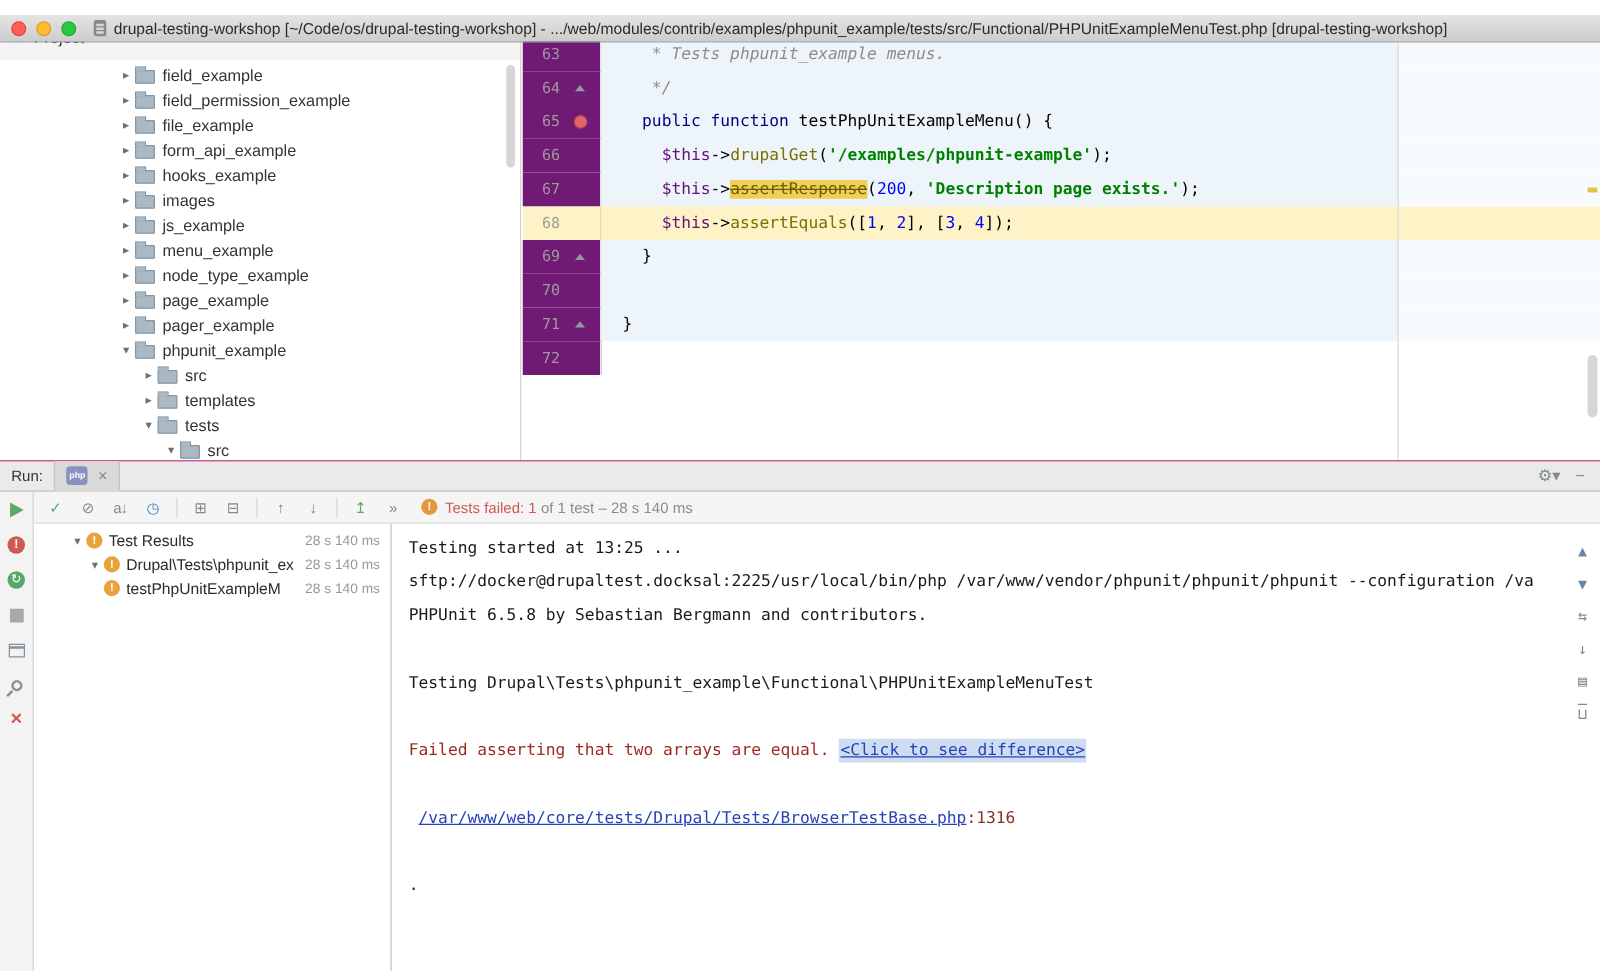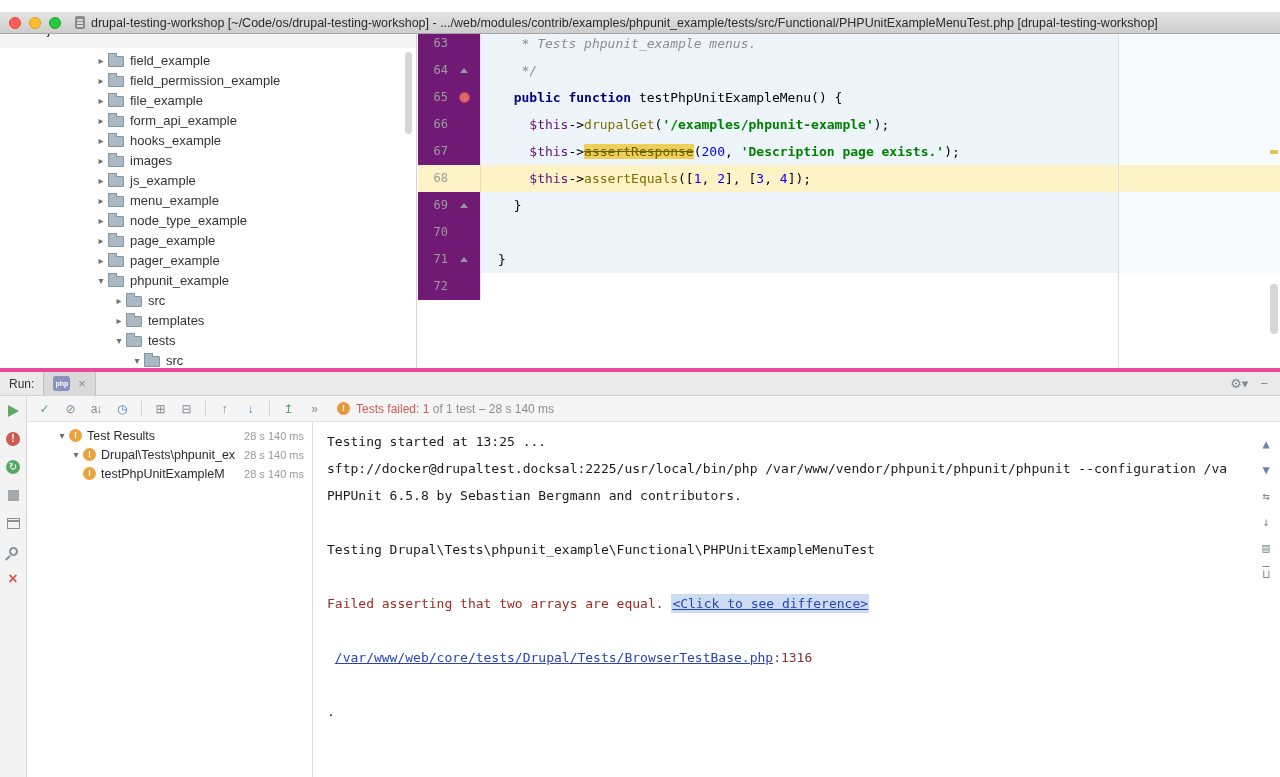--- a/index.html
+++ b/index.html
@@ -49,31 +49,31 @@
   .ed-num{width:30px;text-align:right;color:#9c9c9c;font-size:12px;flex:none}
   .ed-gicon{flex:1;display:flex;align-items:center;justify-content:center}
   .bp-dot{width:11px;height:11px;border-radius:50%;background:#e0666c;border:1px solid #c2474e}
   .fold-tri{width:0;height:0;border-left:4px solid transparent;border-right:4px solid transparent;
     border-bottom:5px solid #8f9aa5}
   .ed-code{flex:1;white-space:pre;font-size:13px;color:#000;padding-left:17px}
   .in-block{background:linear-gradient(90deg,#edf5fb 0,#edf5fb 638px,#f8fbfe 638px)}
   .ed-cur .ed-code{background:none}
   .tok-plain{color:#000}
   .tok-comment{color:#8c8c8c;font-style:italic}
-  .tok-keyword{color:#000080;font-weight:bold}
+  .tok-keyword{color:#000080;font-weight:normal}
   .tok-var{color:#660e7a}
   .tok-method{color:#7c6f00}
   .tok-string{color:#008000;font-weight:bold}
   .tok-number{color:#0000ff}
   .tok-deprecated{color:#6b5f00;background:#f0cf57;text-decoration:line-through}
   .ed-thumb{right:2px;top:262px;width:8px;height:50px}
   .err-mark{position:absolute;right:2px;top:128px;width:8px;height:4px;background:#e0c349;border-radius:1px}
 
   
-  #run-panel{position:absolute;top:368px;left:0;right:0;bottom:0;border-top:4px solid #ec4899;background:#000000}
+  #run-panel{position:absolute;top:368px;left:0;right:0;bottom:0;border-top:1px solid #ec4899;background:#000000}
   .rp-tabbar{height:24px;background:#eaeaea;border-bottom:1px solid #d2d2d2;display:flex;align-items:center;
     font-size:12px;color:#333}
   .rp-run-label{margin:0 9px;flex:none}
   .rp-tab{height:24px;display:flex;align-items:center;background:#d9d9d9;border-left:1px solid #c2c2c2;
     border-right:1px solid #c2c2c2;padding:0 9px;gap:5px}
   .php-badge{width:17px;height:15px;background:#8892bf;border-radius:3px;color:#fff;font-size:7px;font-weight:bold;
     display:flex;align-items:center;justify-content:center;flex:none}
   .tab-title{white-space:nowrap}
   .tab-close{color:#8a8a8a;font-size:13px;margin-left:3px}
   .tab-right{margin-left:auto;display:flex;align-items:center;gap:12px;padding-right:12px}

